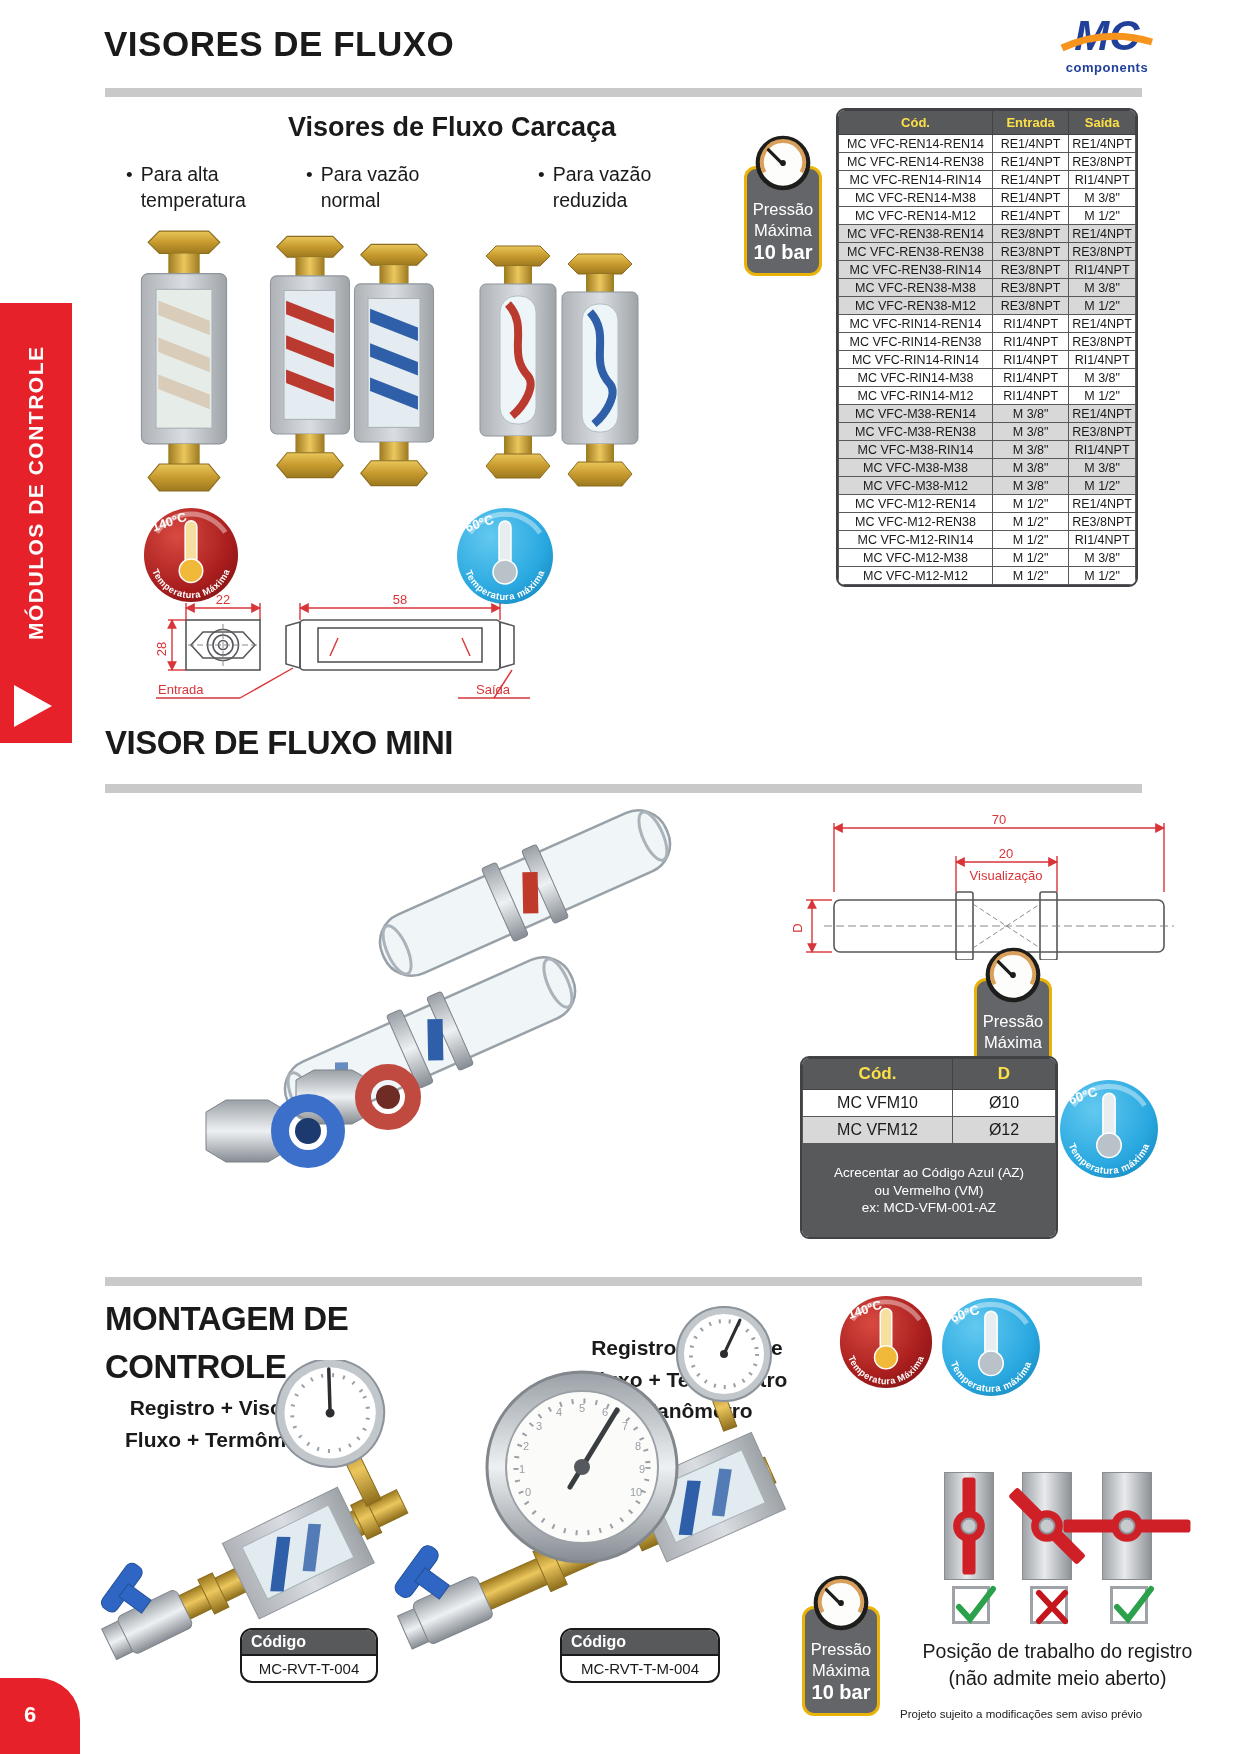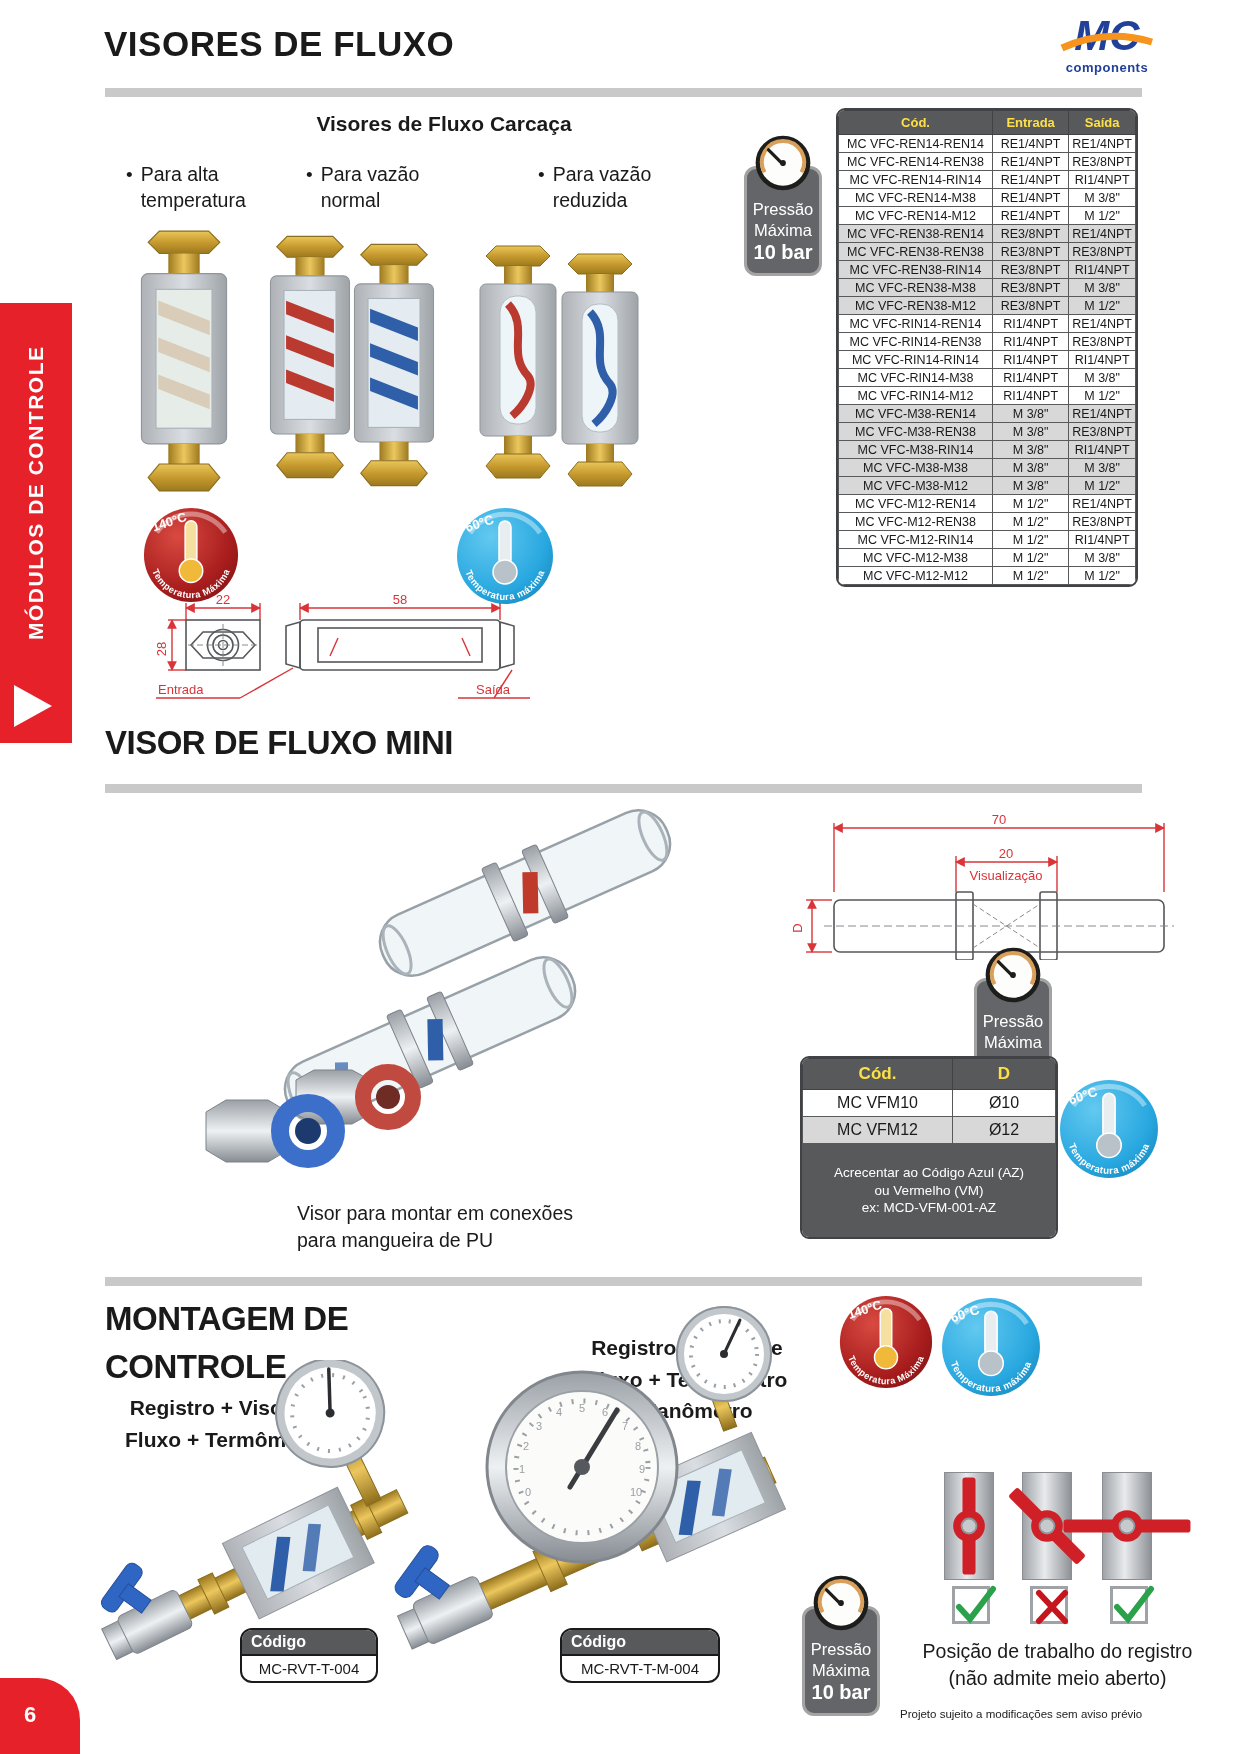--- a/index.html
+++ b/index.html
@@ -14,41 +14,41 @@
   .logo-sub{font-size:13px;font-weight:bold;fill:#21409a;letter-spacing:.5px;}
   
   .side-tab{left:0;top:303px;width:72px;height:440px;background:#e62129;}
   .side-label{position:absolute;left:0;top:10px;width:72px;height:360px;display:flex;align-items:center;justify-content:center;
       writing-mode:vertical-rl;transform:rotate(180deg);color:#fff;font-weight:bold;font-size:21px;letter-spacing:1.5px;white-space:nowrap;}
   .side-arrow{position:absolute;left:14px;bottom:16px;width:0;height:0;
       border-top:21px solid transparent;border-bottom:21px solid transparent;border-left:38px solid #fff;}
   .page-tab{left:0;top:1678px;width:80px;height:76px;background:#e62129;border-top-right-radius:42px;}
   .page-num{position:absolute;left:24px;top:24px;color:#fff;font-size:22px;font-weight:bold;}
   
-  .h-center{left:244px;top:112px;width:400px;text-align:center;font-size:21px;font-weight:bold;}
+  .h-center{left:252px;top:112px;width:400px;text-align:center;font-size:27px;font-weight:bold;}
   .h-big{font-size:33px;font-weight:bold;letter-spacing:-.5px;text-align:right;}
   .bullet{display:flex;gap:8px;font-size:19.5px;line-height:1.32;}
   .b-dot{font-size:19px;}
   
   .tbl-wrap{border:2px solid #404245;border-radius:9px;overflow:hidden;background:#fff;}
   table{border-collapse:collapse;width:100%;}
   th{background:#58595b;color:#fde047;font-size:13px;font-weight:bold;padding:4px 2px;border:1px solid #404245;}
   td{font-size:12.5px;text-align:center;padding:1.5px 3px;border:1px solid #58595b;white-space:nowrap;}
   tr.alt td{background:#d8d8d8;}
   .t1{left:836px;top:108px;width:298px;}
   .t1 th:nth-child(1){width:152px;}.t1 th:nth-child(2){width:74px;}
   
   .t2{left:800px;top:1056px;width:254px;}
   .t2 th{font-size:17px;padding:5px 2px;}
   .t2 td{font-size:16px;padding:4px 10px;}
   .tbl-note{background:#58595b;color:#fff;font-size:13.5px;text-align:center;line-height:1.3;padding:20px 4px;}
   
   .p-badge{width:78px;text-align:center;}
   .p-badge .gauge{width:58px;height:58px;position:relative;z-index:2;margin-bottom:-30px;}
-  .p-lines{background:#646568;border:3px solid #a3a3a3;border-radius:12px;color:#fff;
+  .p-lines{background:#646568;border:3px solid #eab308;border-radius:12px;color:#fff;
            font-size:16.5px;line-height:1.25;padding:30px 2px 8px;}
   .p-bar{font-size:20px;font-weight:bold;}
   
   .t-badge svg{width:100%;height:100%;overflow:visible;}
   .t-val{font-size:13px;font-weight:bold;fill:#fff;}
   .t-arc{font-size:9.5px;font-weight:bold;fill:#fff;letter-spacing:.5px;}
   
   .dim{stroke:#d93438;stroke-width:1.4;fill:none;}
   .dimtxt{fill:#d93438;font-size:13px;}
   .outline{stroke:#55575a;stroke-width:1.6;fill:none;}
@@ -526,24 +526,20 @@
       <circle cx="50" cy="50" r="48" fill="url(#coldG)"></circle>
       <path d="M15 27 A42 42 0 0 1 85 27" stroke="rgba(255,255,255,.4)" stroke-width="5" fill="none"></path>
       <rect x="44" y="15" width="12" height="45" rx="6" fill="#e8edf0" stroke="#ffffff" stroke-width="1.5"></rect>
       <circle cx="50" cy="66" r="12" fill="#b9c2c9" stroke="#ffffff" stroke-width="1.5"></circle>
       <text class="t-val" x="12" y="26" transform="rotate(-18 12 26)">60°C</text>
       <path id="arcCold2" d="M8 52 A42 42 0 0 0 92 52" fill="none"></path>
       <text class="t-arc" text-anchor="middle"><textPath href="#arcCold2" startOffset="50%">Temperatura máxima</textPath></text>
     </svg>
   </div>
 
-  <div class="abs caption" style="left:297px;top:1200px">
-    <div>Visor para montar em conexões</div>
-    <div>para mangueira de PU</div>
-  </div>
 
   <div class="abs divider" style="left:105px;top:1277px;width:1037px"></div>
   <div class="abs h-big" style="left:105px;top:1300px">MONTAGEM DE</div>
   <div class="abs h-big" style="left:105px;top:1348px">CONTROLE</div>
 
   <div class="abs label-bold" style="left:552px;top:1332px;width:270px">
     <div>Registro + Visor de</div>
     <div>Fluxo + Termômetro</div>
     <div>+ Manômetro</div>
   </div>

